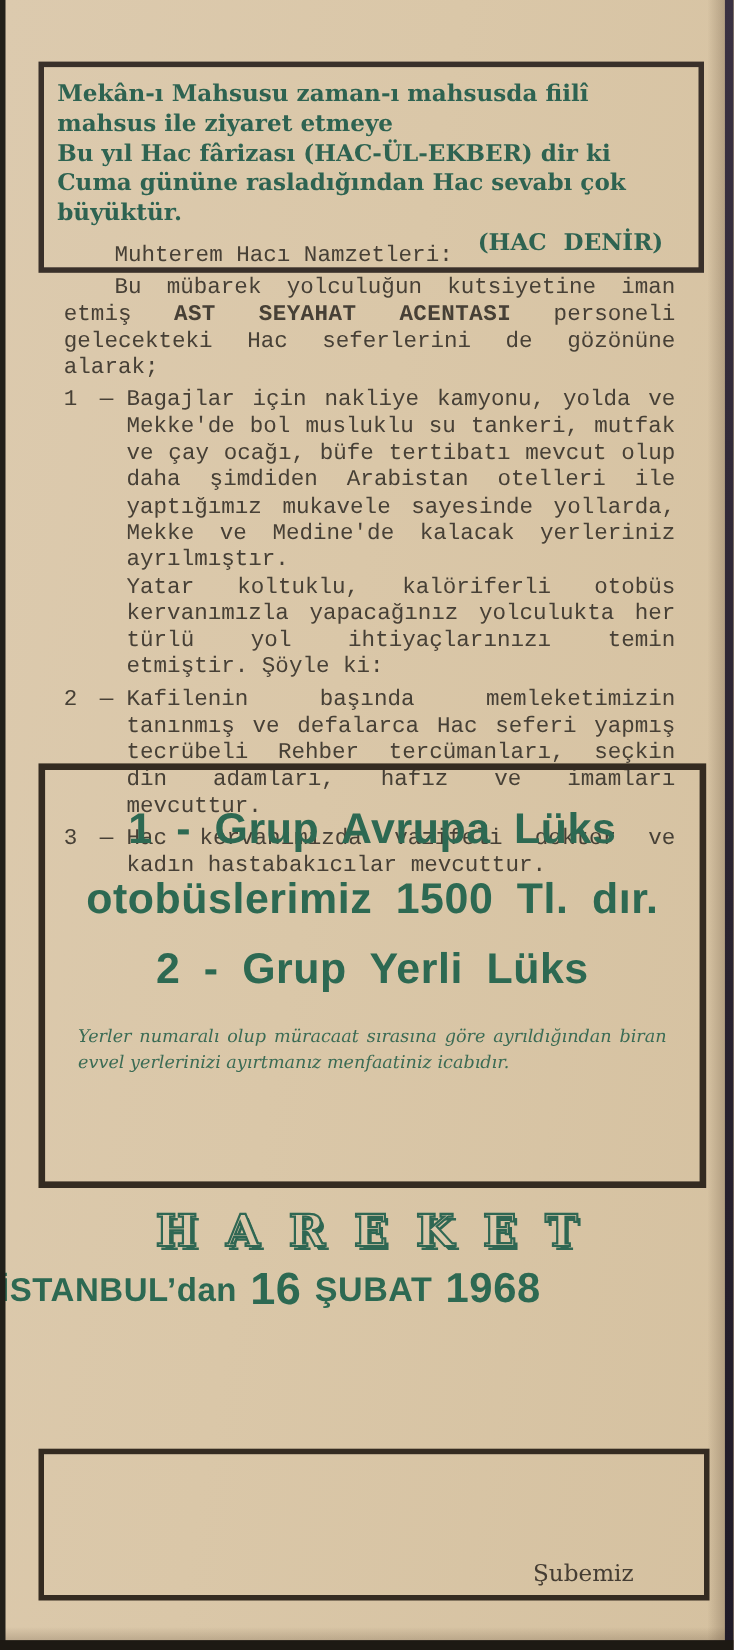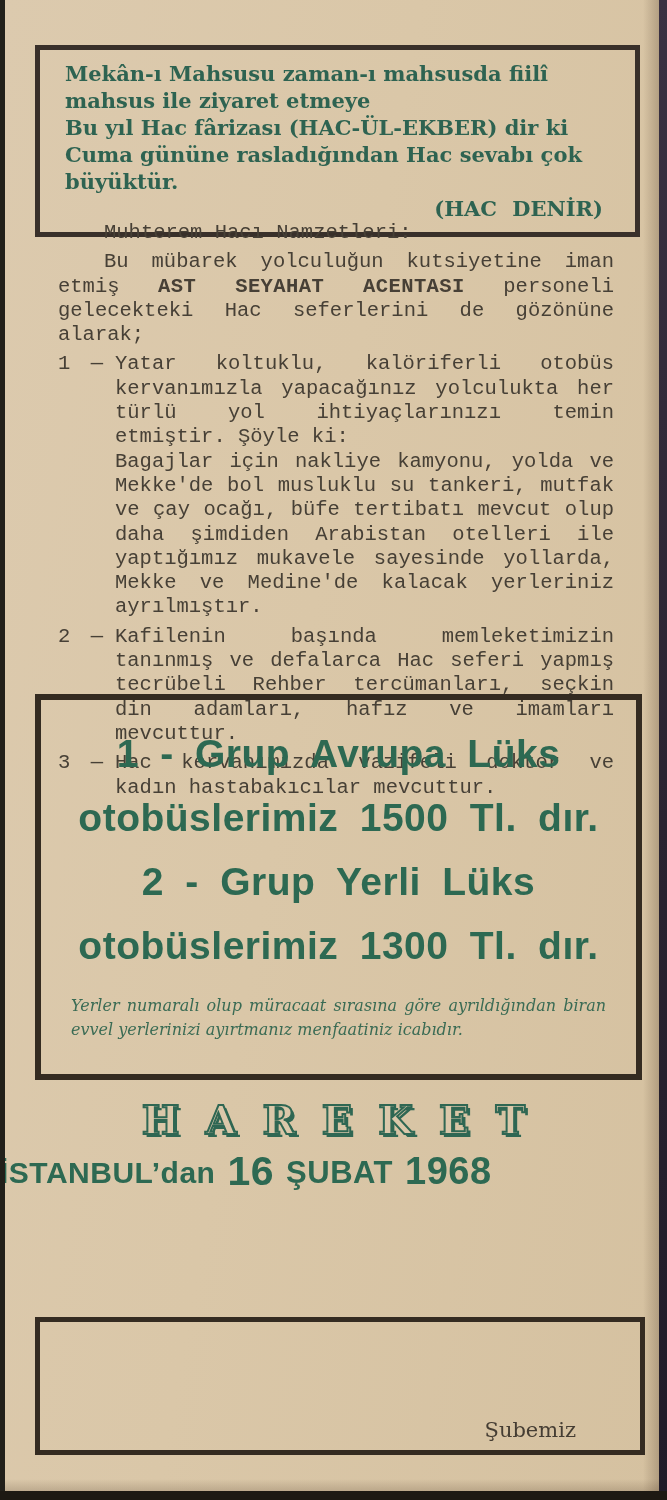--- a/index.html
+++ b/index.html
@@ -15,23 +15,23 @@
   .edge-right{position:absolute;right:0;top:0;width:8px;height:100%;
     background:linear-gradient(180deg,#3a3142,#2a2330 55%,#201b28);}
   .edge-bottom{position:absolute;left:0;bottom:0;width:100%;height:9px;background:#1d1913;}
   .right-shade{position:absolute;right:8px;top:0;width:16px;height:100%;
     background:linear-gradient(90deg,rgba(0,0,0,0),rgba(84,64,44,0.28));}
   .bottom-shade{position:absolute;left:0;bottom:9px;width:100%;height:12px;
     background:linear-gradient(180deg,rgba(0,0,0,0),rgba(84,64,44,0.22));}
 
   
   .notice-box{
-    position:absolute;left:35px;top:45px;width:605px;box-sizing:border-box;
+    position:absolute;left:35px;top:56px;width:605px;box-sizing:border-box;
     border:5px solid #39302a;
-    padding:10px 20px 10px 25px;
+    padding:10px 20px 10px 12px;
     color:#2e6351;font-weight:bold;font-size:21px;line-height:27px;
   }
   .notice-callout{text-align:right;padding-right:12px;word-spacing:8px;margin:2px 0 6px;}
   .notice-p{margin:0;}
 
   
   .body-block{
     position:absolute;left:58px;top:221px;width:556px;
     font-size:20.5px;line-height:24.3px;color:#474036;text-align:justify;font-family:Liberation Mono, monospace;
   }
@@ -100,22 +100,22 @@
   <div class="body-block">
     <p class="salutation">Muhterem Hacı Namzetleri:</p>
     <p class="intro"><span>Bu mübarek yolculuğun  kutsiyetine iman etmiş </span><span class="bold">AST SEYAHAT ACENTASI</span><span> personeli gelecekteki Hac seferlerini de gözönüne alarak;</span></p>
 
     <div class="list-item">
       <span class="item-num">
           <span>1</span>
           <span>—</span>
         </span>
       <span class="item-body">
+        <p>Bagajlar için nakliye kamyonu, yolda ve Mekke'de bol musluklu su tankeri, mutfak ve çay ocağı, büfe tertibatı mevcut olup daha şimdiden Arabistan otelleri ile yaptığımız mukavele sayesinde yollarda, Mekke ve Medine'de kalacak yerleriniz ayrılmıştır.</p>
         <p>Yatar koltuklu, kalöriferli otobüs kervanımızla yapacağınız yolculukta her türlü yol ihtiyaçlarınızı temin etmiştir. Şöyle ki:</p>
-        <p>Bagajlar için nakliye kamyonu, yolda ve Mekke'de bol musluklu su tankeri, mutfak ve çay ocağı, büfe tertibatı mevcut olup daha şimdiden Arabistan otelleri ile yaptığımız mukavele sayesinde yollarda, Mekke ve Medine'de kalacak yerleriniz ayrılmıştır.</p>
       </span>
     </div>
 
     <div class="list-item">
       <span class="item-num">
           <span>2</span>
           <span>—</span>
         </span>
       <span class="item-body">
         <p>Kafilenin başında memleketimizin tanınmış ve defalarca Hac seferi yapmış tecrübeli Rehber tercümanları, seçkin din adamları, hafız ve imamları mevcuttur.</p>
@@ -130,21 +130,20 @@
       <span class="item-body">
         <p>Hac kervanımızda vazifeli doktor ve kadın hastabakıcılar mevcuttur.</p>
       </span>
     </div>
   </div>
 
   <div class="price-box">
     <p class="price-line">1 - Grup Avrupa Lüks</p>
     <p class="price-line">otobüslerimiz 1500 Tl. dır.</p>
     <p class="price-line">2 - Grup Yerli Lüks</p>
-    <p class="price-line">otobüslerimiz 1300 Tl. dır.</p>
     <p class="price-note">Yerler numaralı olup müracaat sırasına göre ayrıldığından biran evvel yerlerinizi ayırtmanız menfaatiniz icabıdır.</p>
   </div>
 
   <div class="hareket-line">HAREKET</div>
   <div class="istanbul-line"><span>İSTANBUL’dan</span><span class="day">16</span><span class="month">ŞUBAT</span><span class="year">1968</span></div>
 
 
   <div class="branch-box">
     <span>Şubemiz</span>
   </div>

